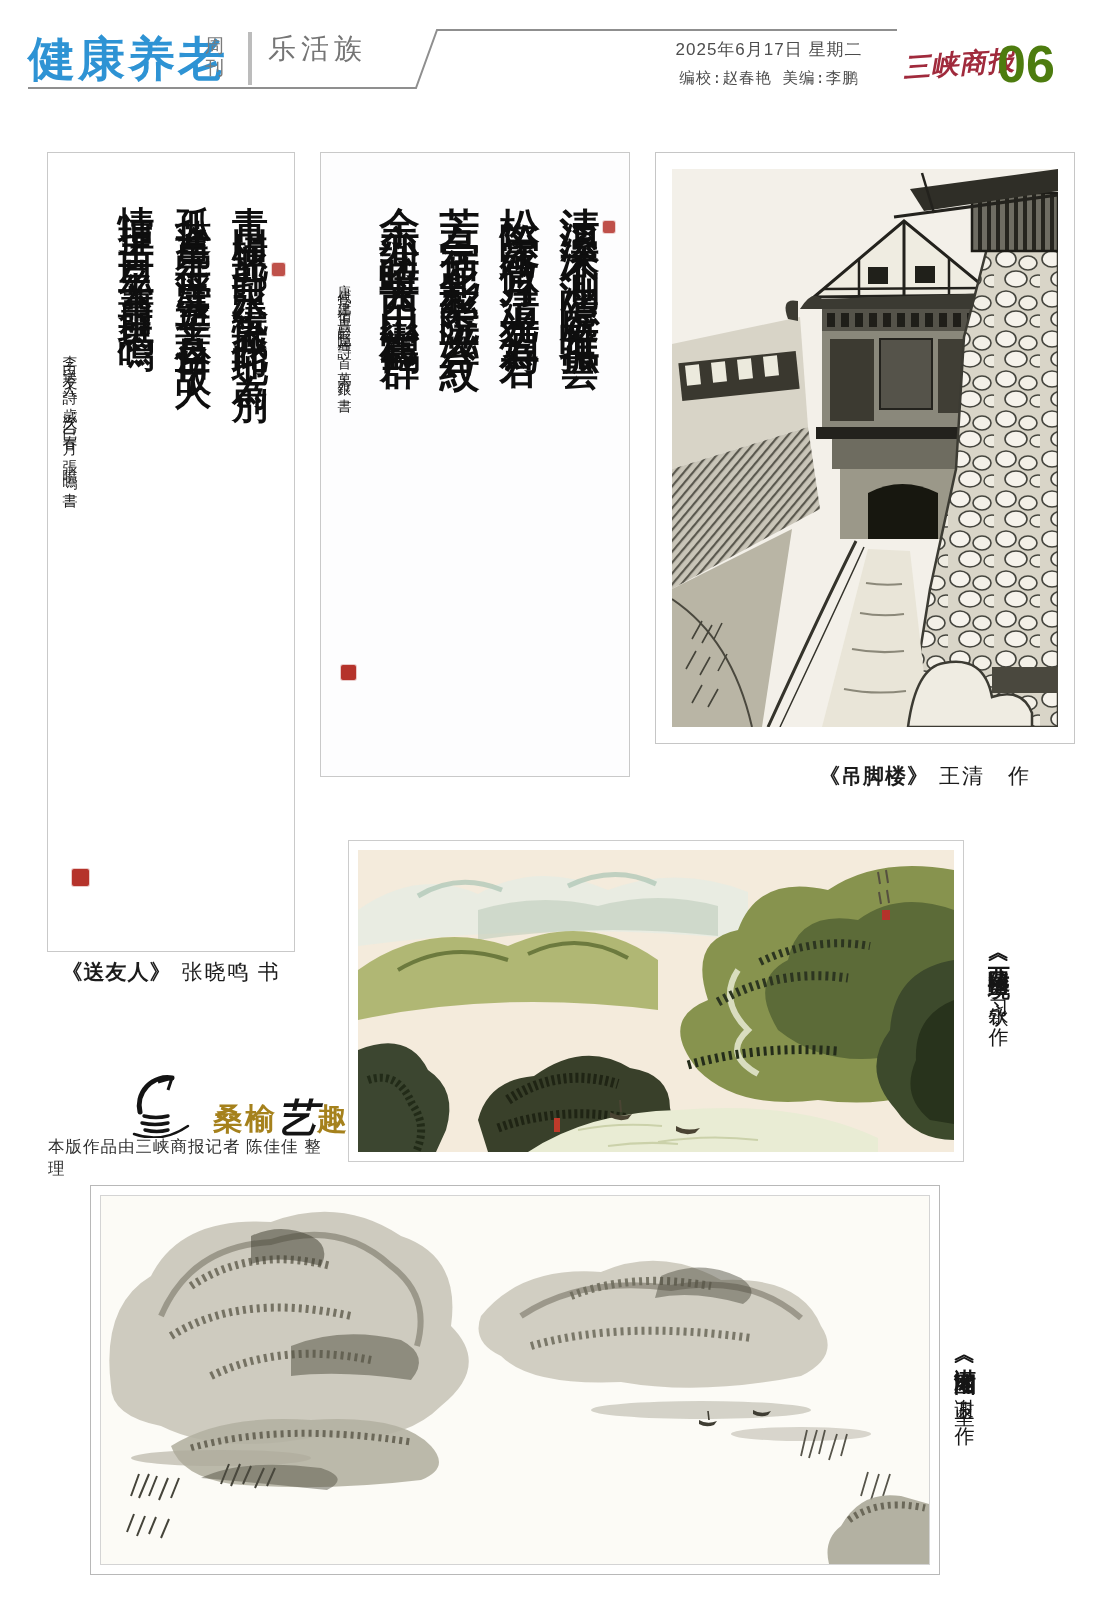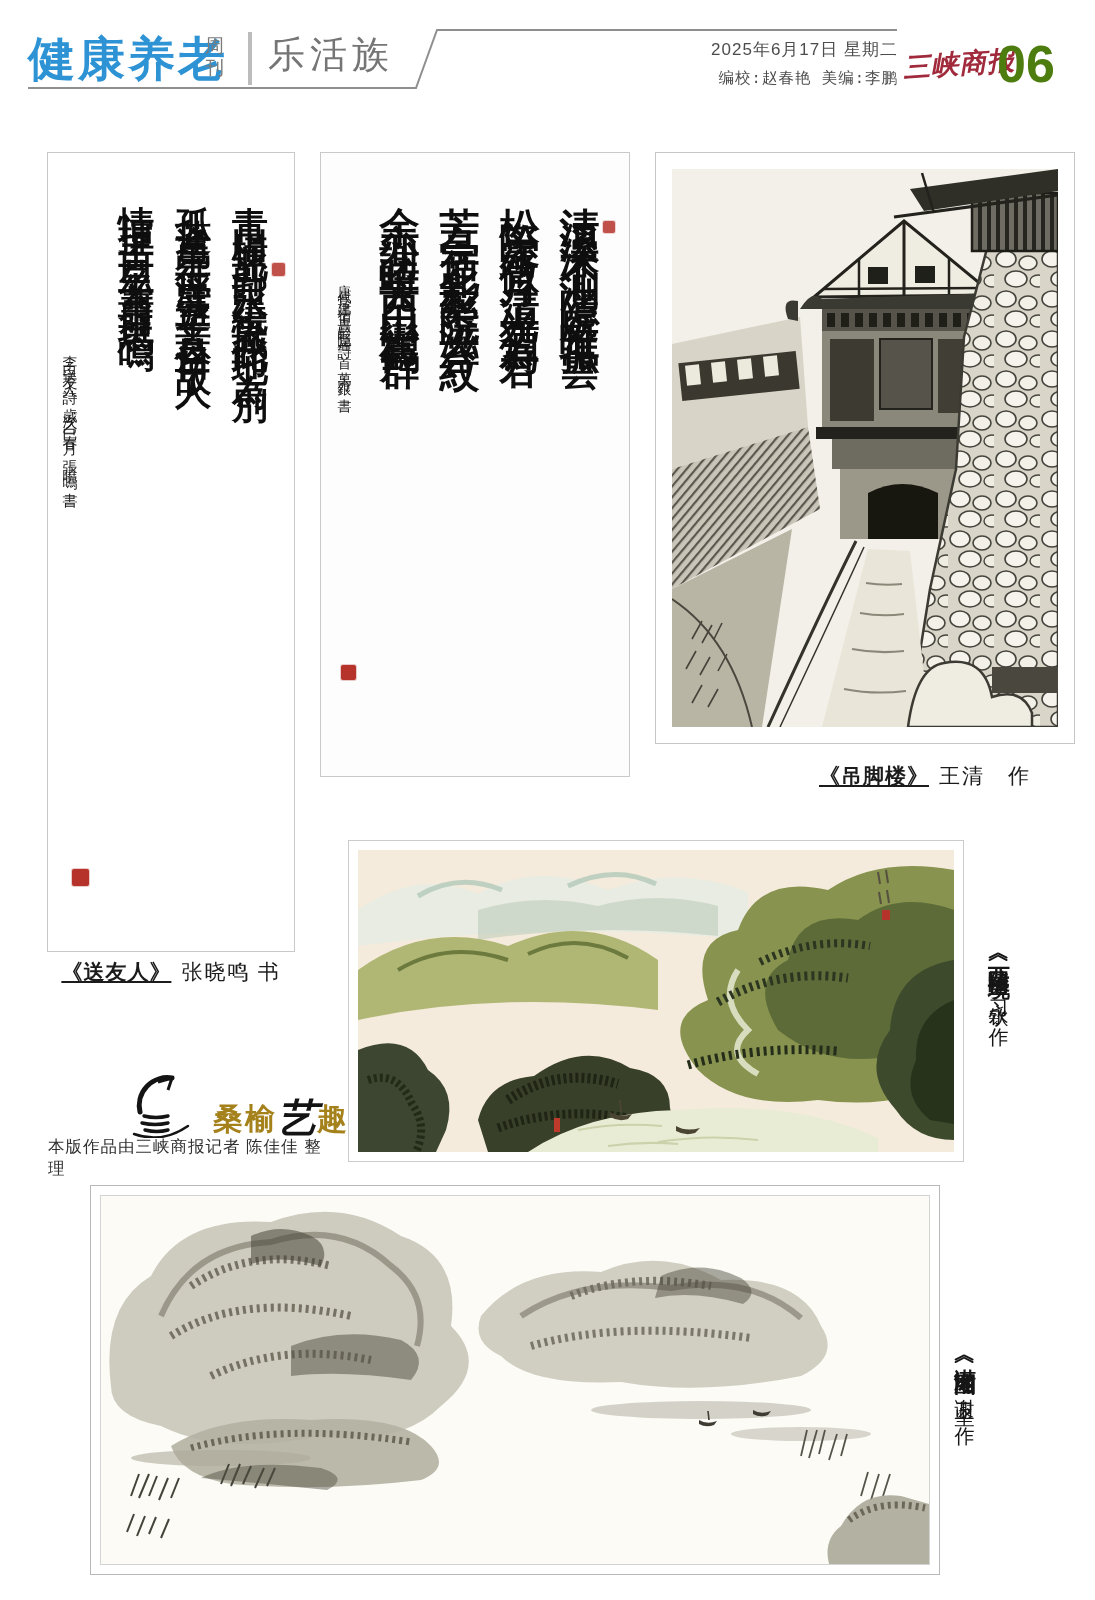--- a/index.html
+++ b/index.html
@@ -6,35 +6,35 @@
   html,body { background:#ffffff; }
   body { font-family:"Liberation Sans","DejaVu Sans",sans-serif; }
   .page { position:relative; width:1095px; height:1600px; background:#ffffff; overflow:hidden; }
 
   
   .masthead-title { position:absolute; left:28px; top:28px; font-size:47px; font-weight:bold;
     color:#2e93d4; letter-spacing:3px; font-family:"Liberation Sans",sans-serif; }
   .masthead-sub { position:absolute; left:205px; top:35px; width:23px; font-size:19px; line-height:1.18;
     color:#7b7b7b; font-weight:normal; word-break:break-all; }
   .masthead-divider { position:absolute; left:248px; top:32px; width:4px; height:53px; background:#bcbcbc; }
-  .section-title { position:absolute; left:268px; top:30px; font-size:37px; color:#757575;
+  .section-title { position:absolute; left:268px; top:30px; font-size:28px; color:#757575;
     letter-spacing:5px; font-family:"Liberation Serif","DejaVu Serif",serif; }
   .header-rule { position:absolute; left:0; top:0; width:1095px; height:100px; pointer-events:none; }
-  .header-meta { position:absolute; left:640px; top:38px; width:258px; text-align:right; color:#4c4c4c; }
+  .header-meta { position:absolute; left:640px; top:38px; width:258px; text-align:center; color:#4c4c4c; }
   .header-date { font-size:17px; letter-spacing:1px; }
   .header-editors { font-size:15.5px; margin-top:7px; letter-spacing:1px;font-family:Liberation Mono, monospace; }
   .paper-logo { position:absolute; left:903px; top:46px; font-size:27px; font-weight:bold; font-style:italic;
     color:#a02a3c; transform:rotate(-4deg); font-family:"Liberation Serif","DejaVu Serif",serif; letter-spacing:1px; }
   .page-number { position:absolute; left:997px; top:34px; font-size:52px; font-weight:bold; color:#4d7c0f; }
 
   
   .art { position:absolute; background:#fff; border:1px solid #c9c9c9; }
   .caption { position:absolute; text-align:center; font-family:"Liberation Serif","DejaVu Serif",serif;
     color:#1c1c1c; font-size:21px; white-space:nowrap; }
-  .caption .cap-title { font-weight:bold; letter-spacing:1px;text-decoration:underline; }
+  .caption .cap-title { font-weight:bold; letter-spacing:1px; }
   .caption .cap-author { margin-left:10px; letter-spacing:2px; }
   .v-caption { position:absolute; writing-mode:vertical-rl; font-family:"Liberation Serif","DejaVu Serif",serif;
     color:#161616; }
   .v-caption .cap-title { font-weight:bold; font-size:22px; letter-spacing:3px; }
   .v-caption .cap-author { font-size:20px; letter-spacing:4px; margin-inline-start:20px; }
   .v-caption .cap-suffix { font-size:20px; margin-inline-start:16px; }
 
   
   .cal-main { position:absolute; writing-mode:vertical-rl; font-family:"Liberation Serif","DejaVu Serif",serif;
     color:#0e0e0e; }

